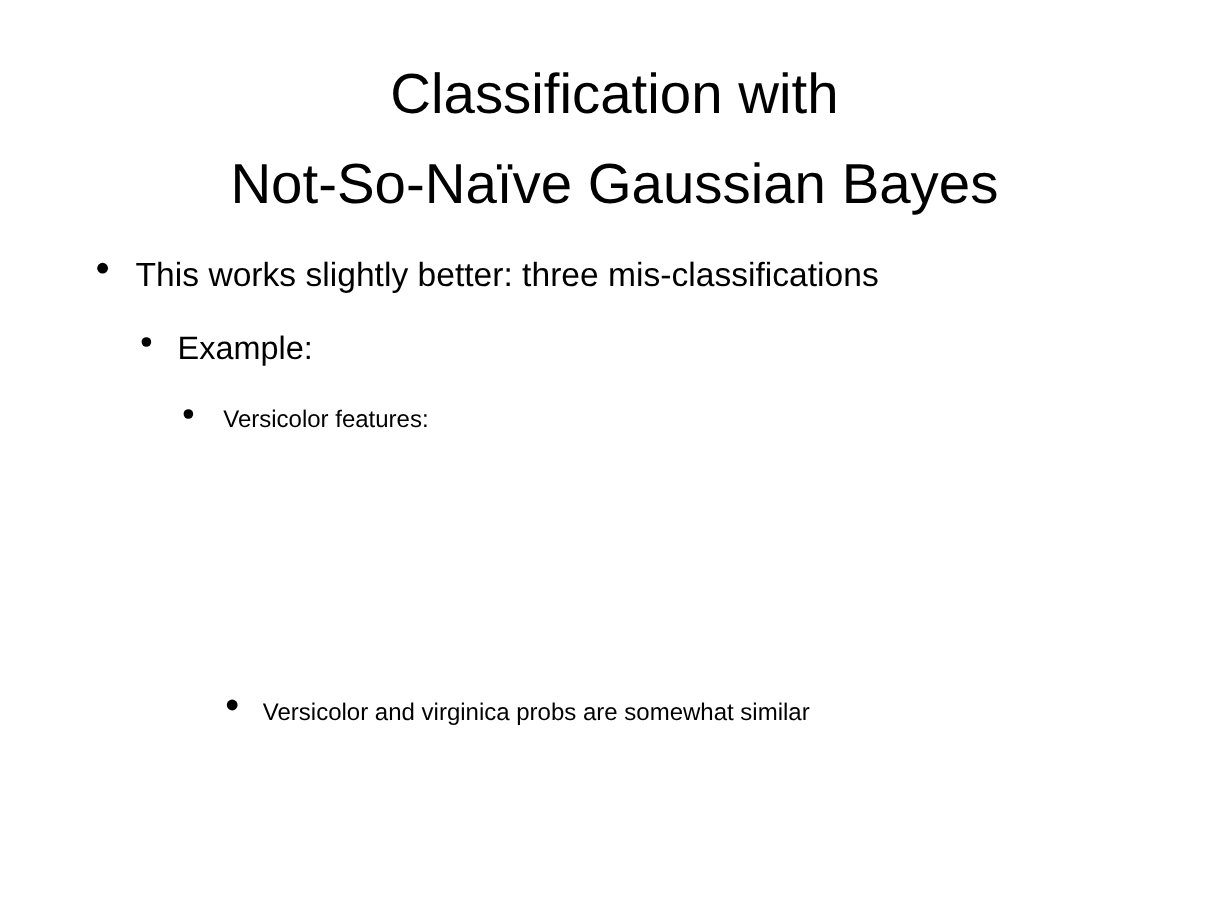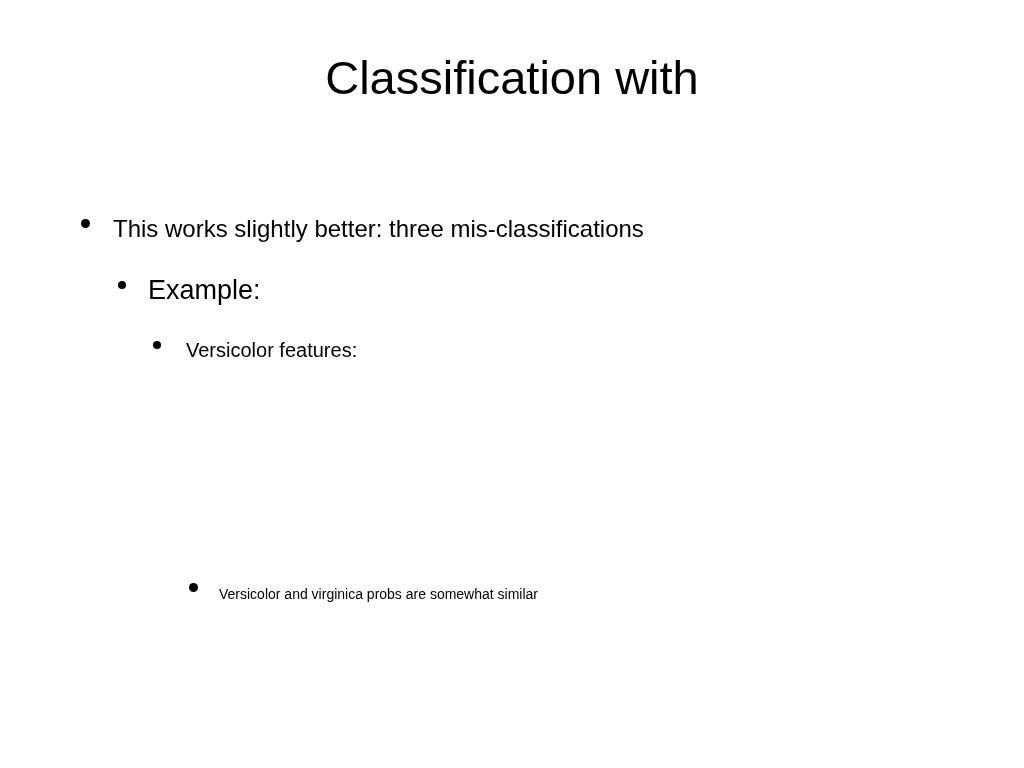--- a/index.html
+++ b/index.html
@@ -55,21 +55,21 @@
   
   .lvl1 .bullet-dot {
     left: 81px;
     top: 219px;
     width: 9px;
     height: 9px;
   }
   .lvl1 .bullet-text {
     left: 113px;
     top: 213px;
-    font-size: 24px;
+    font-size: 28px;
     line-height: 32px;
     white-space: nowrap;
   }
 
   
   .lvl2 .bullet-dot {
     left: 118px;
     top: 281px;
     width: 8px;
     height: 8px;
@@ -101,21 +101,21 @@
   .lvl3b .bullet-dot {
     left: 189px;
     top: 583px;
     width: 9px;
     height: 9px;
   }
   .lvl3b .bullet-text {
     left: 219px;
     top: 576px;
     width: 650px;
-    font-size: 14px;
+    font-size: 20px;
     line-height: 37px;
     white-space: normal;
   }
 
   
   .code-block {
     position: absolute;
     left: 221px;
     top: 388px;
     font-family: "Liberation Mono", "DejaVu Sans Mono", monospace;
@@ -130,20 +130,21 @@
     white-space: pre;
   }
 </style>
 </head>
 <body>
 
 <div class="slide">
 
   <div class="title-block">
     <div class="title-line">Classification with</div>
+    <div class="title-line">Not-So-Naïve Gaussian Bayes</div>
   </div>
 
   <div class="bullet-row lvl1">
     <span class="bullet-dot"></span>
     <span class="bullet-text">This works slightly better: three mis-classifications</span>
   </div>
 
   <div class="bullet-row lvl2">
     <span class="bullet-dot"></span>
     <span class="bullet-text">Example:</span>

